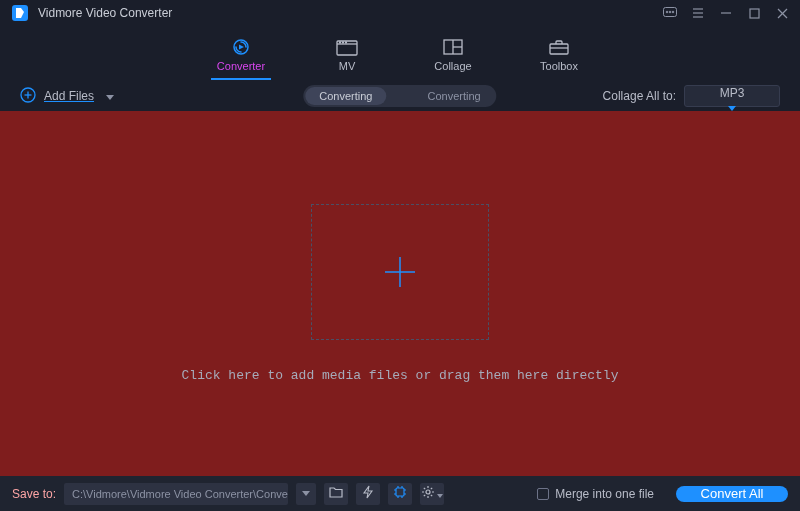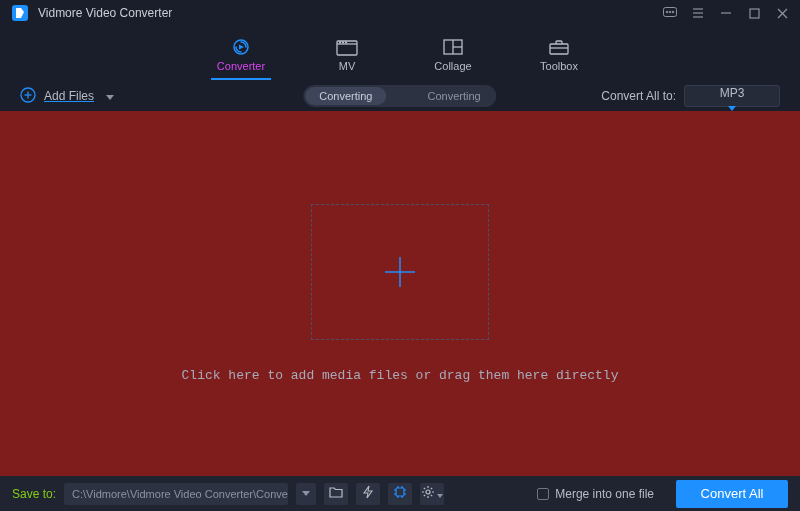--- a/index.html
+++ b/index.html
@@ -144,21 +144,21 @@
 
   
   .bottombar {
     height: 35px;
     display: flex;
     align-items: center;
     padding: 0 12px;
     gap: 8px;
     background: #1f2430;
   }
-  .saveto-label { font-size: 12px; color: #84cc16; }
+  .saveto-label { font-size: 12px; color: #fca5a5; }
   .path-input {
     flex: 0 0 224px;
     height: 22px;
     background: #2d3242;
     border: none;
     border-radius: 2px;
     display: flex;
     align-items: center;
     padding: 0 8px;
     color: #8c92a4;
@@ -179,25 +179,25 @@
   .bottom-spacer { flex: 1; }
   .merge-check { display: flex; align-items: center; gap: 6px; cursor: pointer; font-size: 12px; }
   .checkbox-box {
     width: 12px; height: 12px;
     border: 1px solid #6d7388;
     border-radius: 2px;
   }
   .convert-btn {
     margin-left: 14px;
     width: 112px;
-    height: 28px;
+    height: 16px;
     background: #1e90ff;
     color: #fff;
     font-size: 13px;
-    border-radius: 2px;
+    border-radius: 14px;
     display: flex;
     align-items: center;
     justify-content: center;
     cursor: pointer;
   }
   .actionwrap { position: relative; }
 </style>
 </head>
 <body>
 
@@ -307,21 +307,21 @@
   </div>
 
   <div class="segmented">
     <div class="segmented-option active">Converting</div>
     <div class="segmented-option">Converting</div>
   </div>
 
   <div class="actionbar-spacer"></div>
 
   <div class="convertall-to">
-    <span>Convert All to:</span>
+    <span>Collage All to:</span>
     <div class="format-select">
       <span>MP3</span>
       <span>
         <svg width="8" height="5" viewBox="0 0 8 5">
             <polygon points="0,0 8,0 4,5" fill="#1e90ff"></polygon>
           </svg>
       </span>
     </div>
   </div>
 </div>

